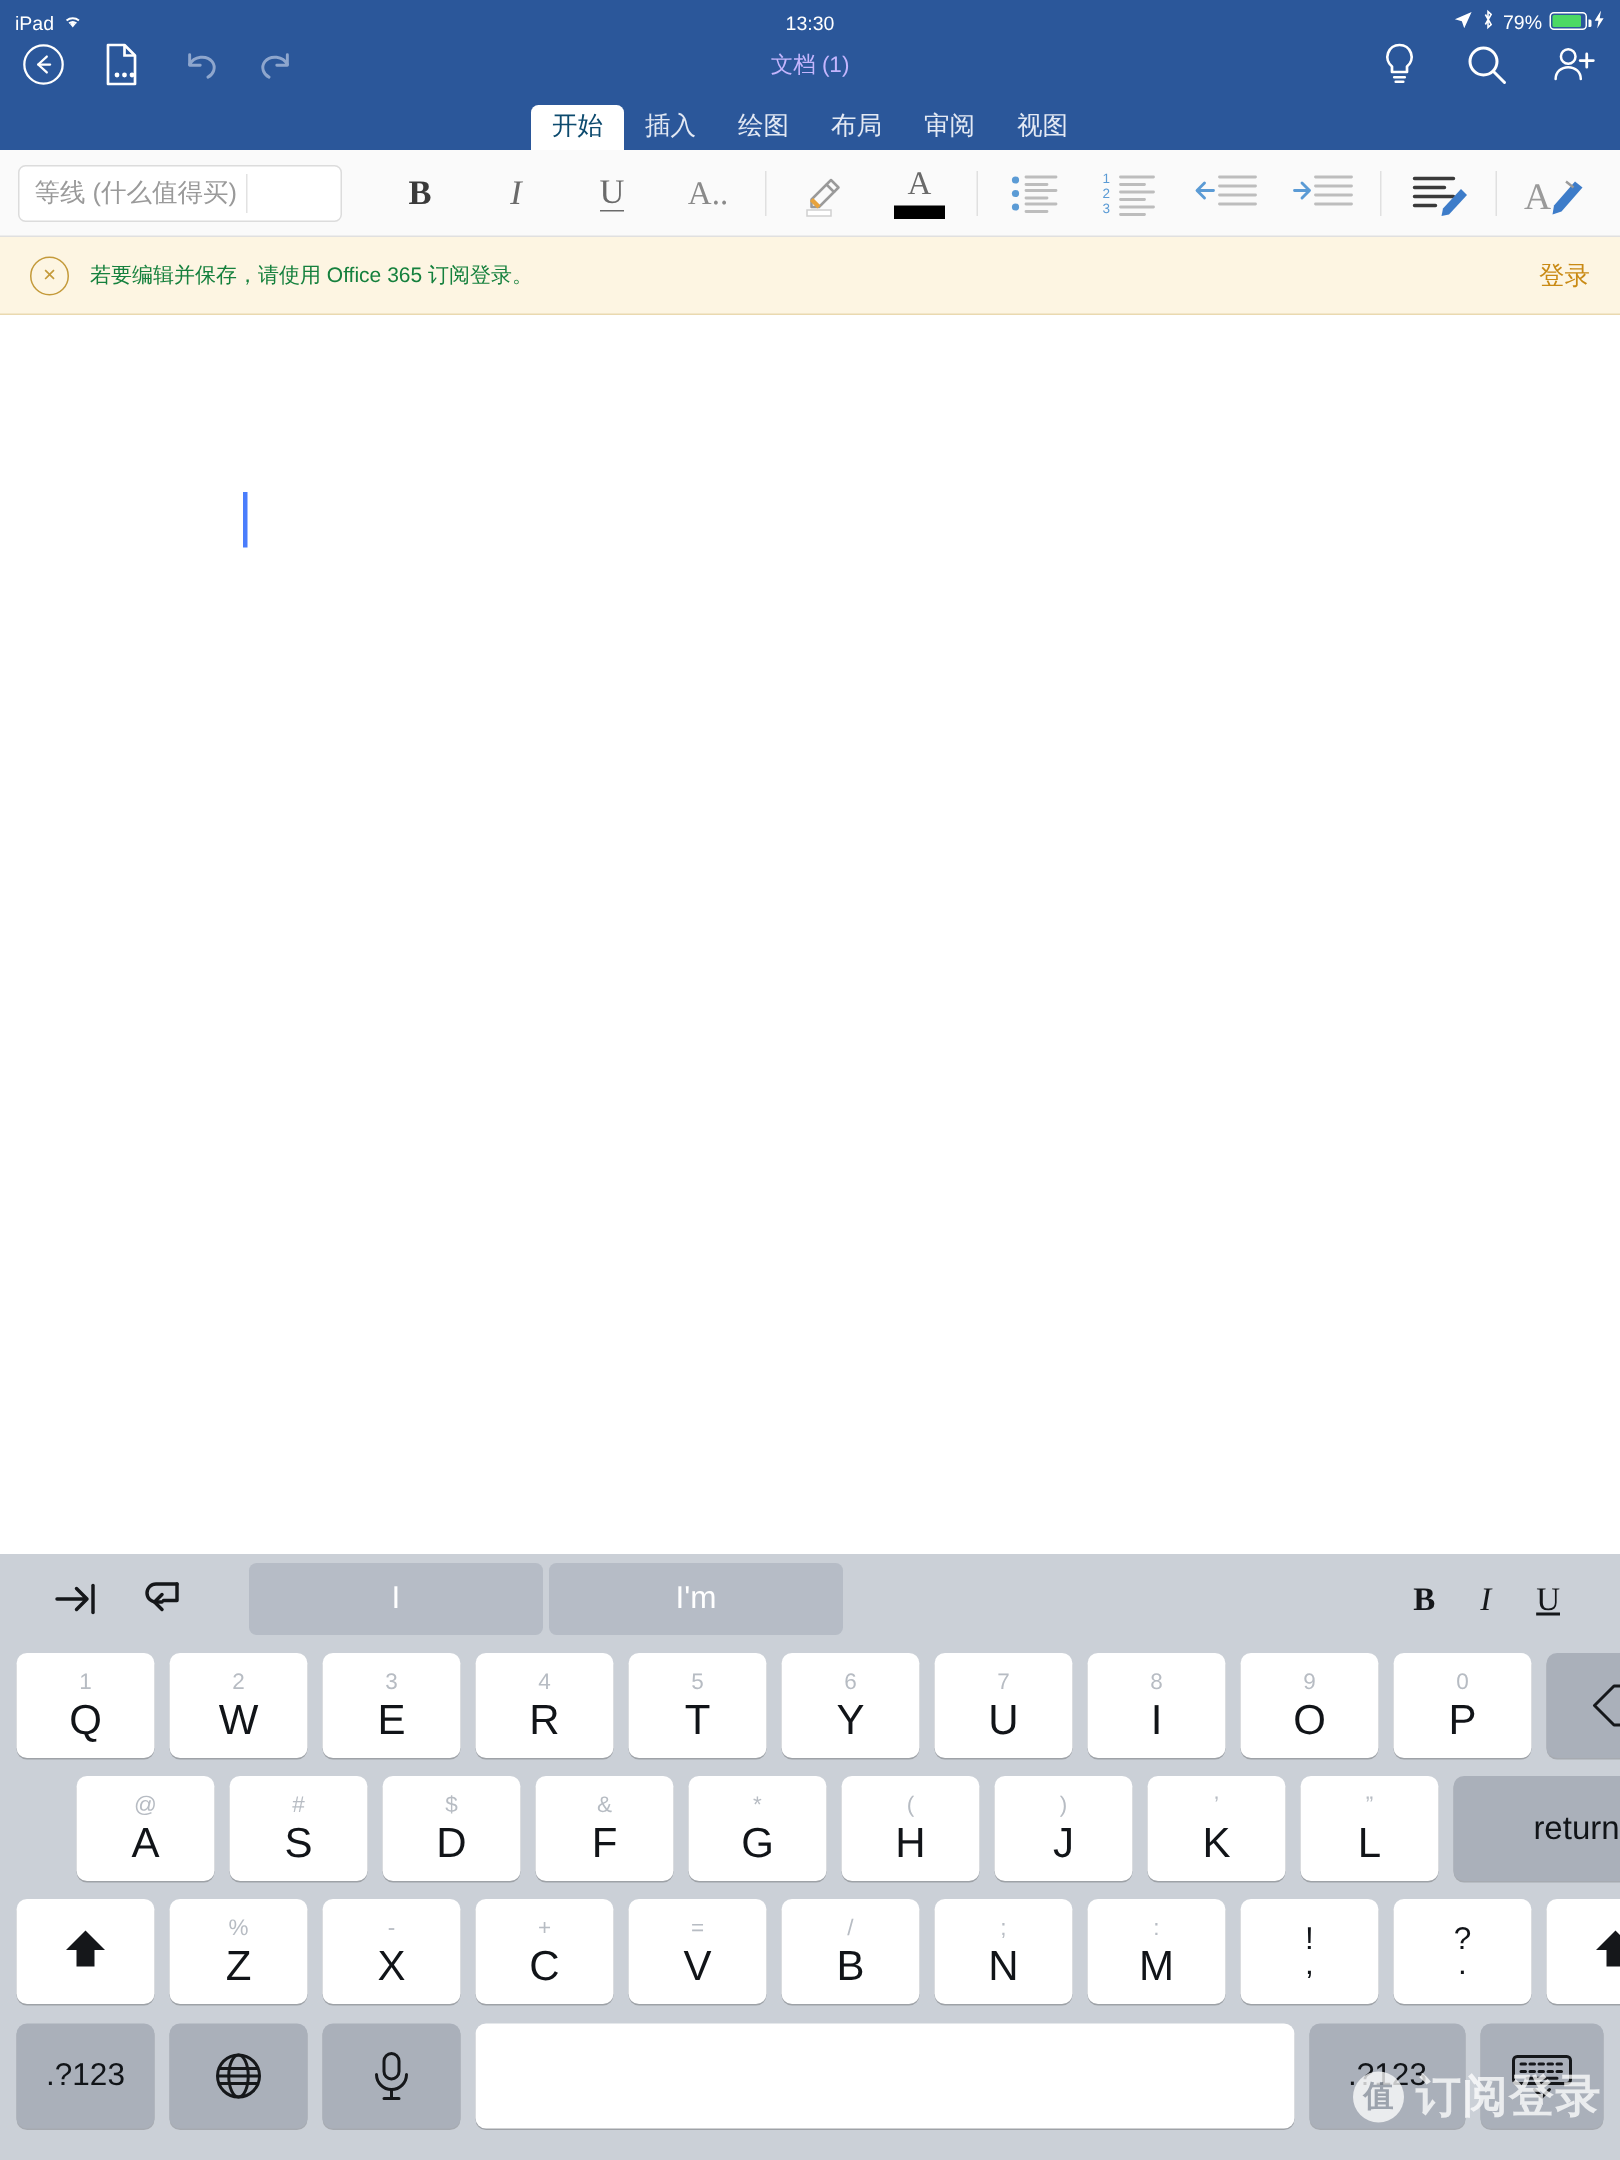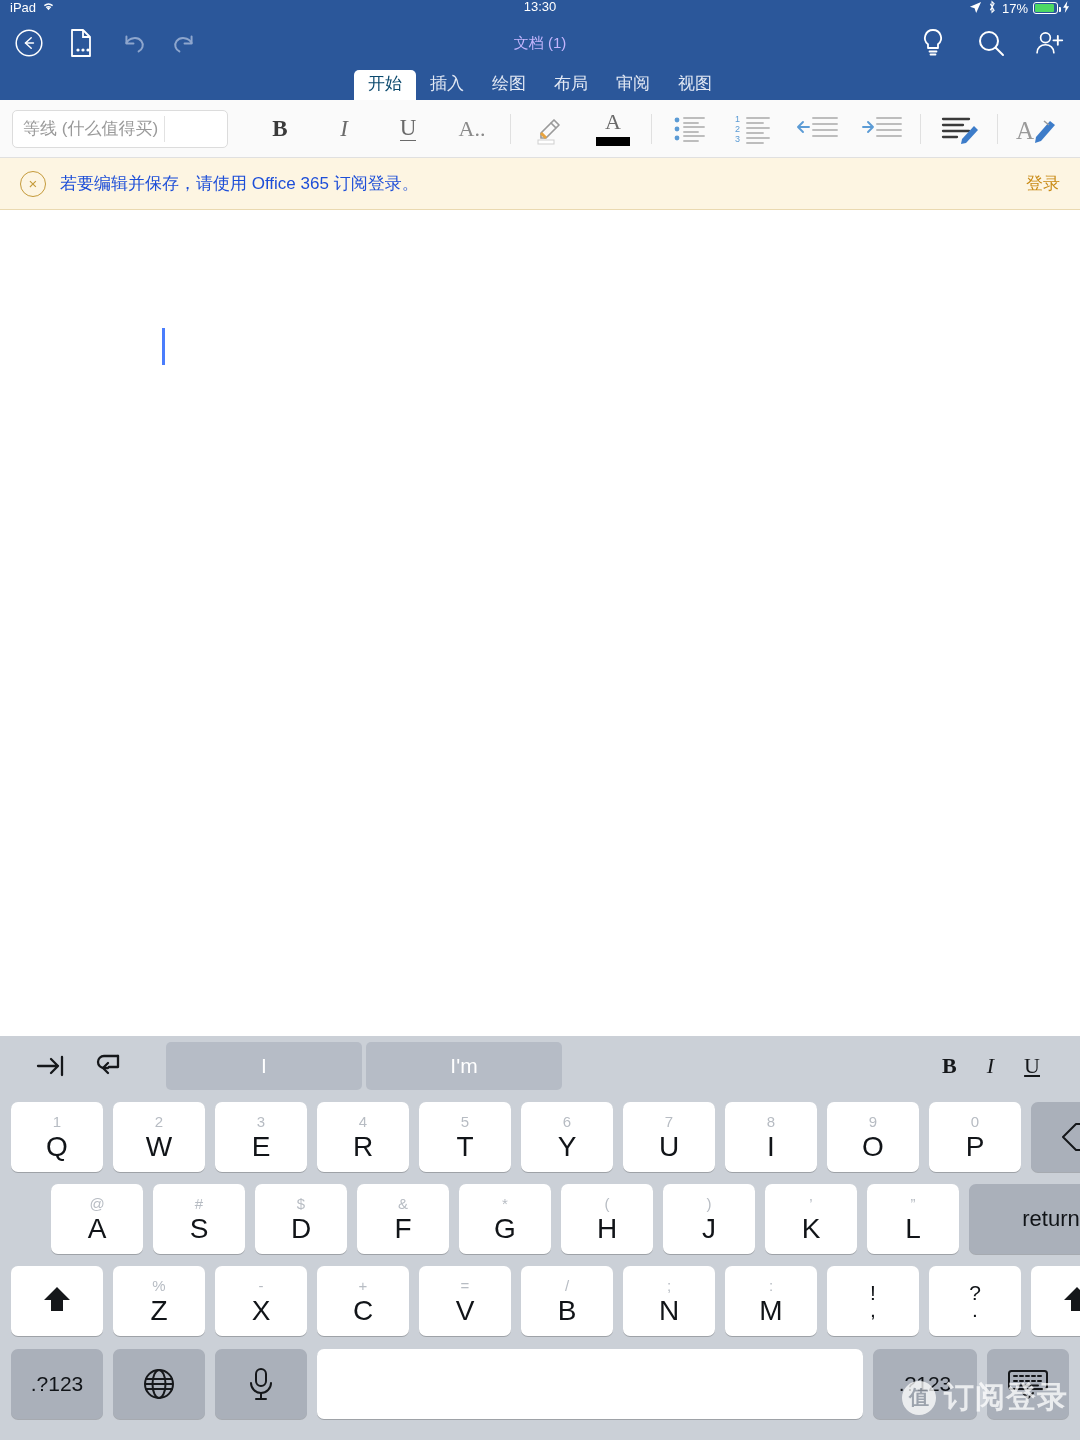--- a/index.html
+++ b/index.html
@@ -6,21 +6,21 @@
   html, body {
     width: 1080px; height: 1440px;
     font-family: "Liberation Sans", "DejaVu Sans", sans-serif;
     background: #ffffff; overflow: hidden;
   }
   #app { position: relative; width: 1080px; height: 1440px; }
 
   
   .statusbar {
     height: 22px; background: #2b579a; color: #ffffff;
-    display: flex; align-items: flex-start; justify-content: space-between;
+    display: flex; align-items: flex-end; justify-content: space-between;
     padding: 0 10px; font-size: 13px; line-height: 1; gap: 16px;
   }
   .sb-left, .sb-right { display: flex; align-items: center; gap: 5px; }
   .sb-center { position: absolute; left: 0; right: 0; text-align: center;
                font-size: 13px; color: #fff; pointer-events: none; }
   .battery {
     width: 25px; height: 12px; border: 1.5px solid #fff; border-radius: 3px;
     padding: 1px; display: inline-block; position: relative;
   }
   .battery::after {
@@ -80,21 +80,21 @@
   
   .banner {
     height: 52px; background: #fdf5e2; border-bottom: 1px solid #ead9b0;
     display: flex; align-items: center; padding: 0 20px;
   }
   .banner-x {
     width: 26px; height: 26px; border: 1.6px solid #c49a3a; border-radius: 50%;
     color: #c49a3a; display: flex; align-items: center; justify-content: center;
     font-size: 15px; margin-right: 14px; flex: none;
   }
-  .banner-text { font-size: 17px; color: #1d4ed8; flex: 1; }
+  .banner-text { font-size: 14px; color: #15803d; flex: 1; }
   .banner-link { font-size: 17px; color: #c98a14; }
 
   
   .canvas { height: 823px; background: #ffffff; position: relative; }
   .caret {
     position: absolute; left: 162px; top: 118px; width: 3px; height: 37px;
     background: #4a7dfc;
   }
 
   
@@ -179,21 +179,21 @@
       <span>
         <svg width="13" height="13" viewBox="0 0 14 14">
             <path d="M13 1L1 6.2l5 1.6 1.7 5L13 1z" fill="#fff"></path>
           </svg>
       </span>
       <span>
         <svg width="10" height="14" viewBox="0 0 10 16">
             <path d="M3 4.2L7.4 11.8 5 14V2l2.4 2.2L3 11.8" stroke="#fff" stroke-width="1.2" fill="none"></path>
           </svg>
       </span>
-      <span>17%</span>
+      <span>79%</span>
       <span class="battery">
           <i style="width:90%"></i>
         </span>
       <span>
         <svg width="7" height="12" viewBox="0 0 8 14">
             <path d="M5 0L0 8h3l-1 6 5-8H4l1-6z" fill="#fff"></path>
           </svg>
       </span>
     </div>
   </div>

